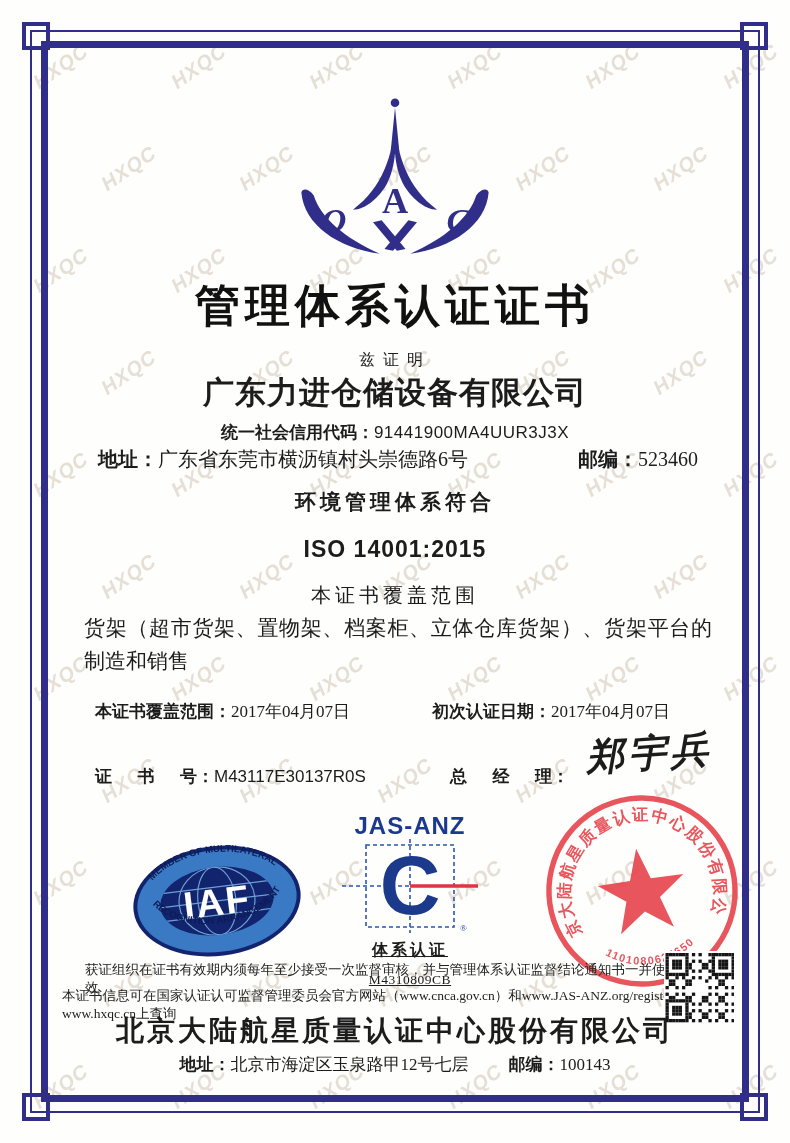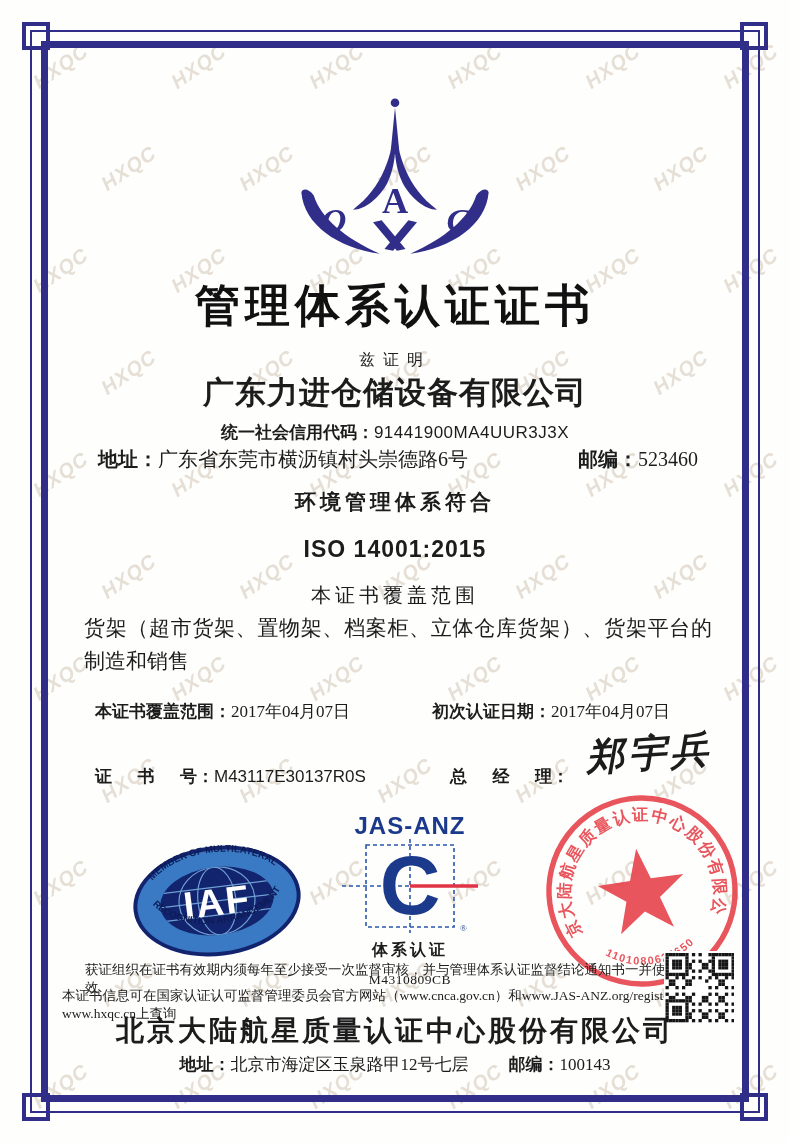--- a/index.html
+++ b/index.html
@@ -188,21 +188,21 @@
       </g>
       <text x="86" y="71" font-family="Liberation Sans, sans-serif" font-weight="bold" font-size="38" fill="#ffffff" text-anchor="middle" letter-spacing="2">IAF</text>
       <text font-family="Liberation Sans, sans-serif" font-weight="bold" font-size="9.5" fill="#0d1b56">
         <textPath href="#iaftop" startOffset="50%" text-anchor="middle">MEMBER OF MULTILATERAL</textPath>
       </text>
       <text font-family="Liberation Sans, sans-serif" font-weight="bold" font-size="9.5" fill="#0d1b56">
         <textPath href="#iafbot" startOffset="50%" text-anchor="middle">RECOGNITION ARRANGEMENT</textPath>
       </text>
     </svg>
 
-    <div class="abs" style="left:340px;top:812px;width:140px;text-align:center;">
+    <div class="abs" style="left:340px;top:812px;width:140px;text-align:center;text-decoration:underline;">
       <svg width="140" height="122" viewBox="0 0 140 122">
         <text x="70" y="22" font-family="Liberation Sans, sans-serif" font-weight="900" font-size="24" fill="#1b3a8c" text-anchor="middle" letter-spacing="1">JAS-ANZ</text>
         <g stroke="#2b55b0" stroke-width="1.6" stroke-dasharray="4 3" fill="none">
           <rect x="26" y="33" width="88" height="82"></rect>
           <line x1="2" y1="74" x2="70" y2="74"></line>
           <line x1="70" y1="27" x2="70" y2="121"></line>
         </g>
         <text x="70" y="102" font-family="Liberation Sans, sans-serif" font-weight="900" font-size="84" fill="#1b3a8c" text-anchor="middle">C</text>
         <line x1="70" y1="74" x2="138" y2="74" stroke="#e03343" stroke-width="3.5"></line>
         <text x="120" y="119" font-size="9" fill="#1b3a8c">®</text>

